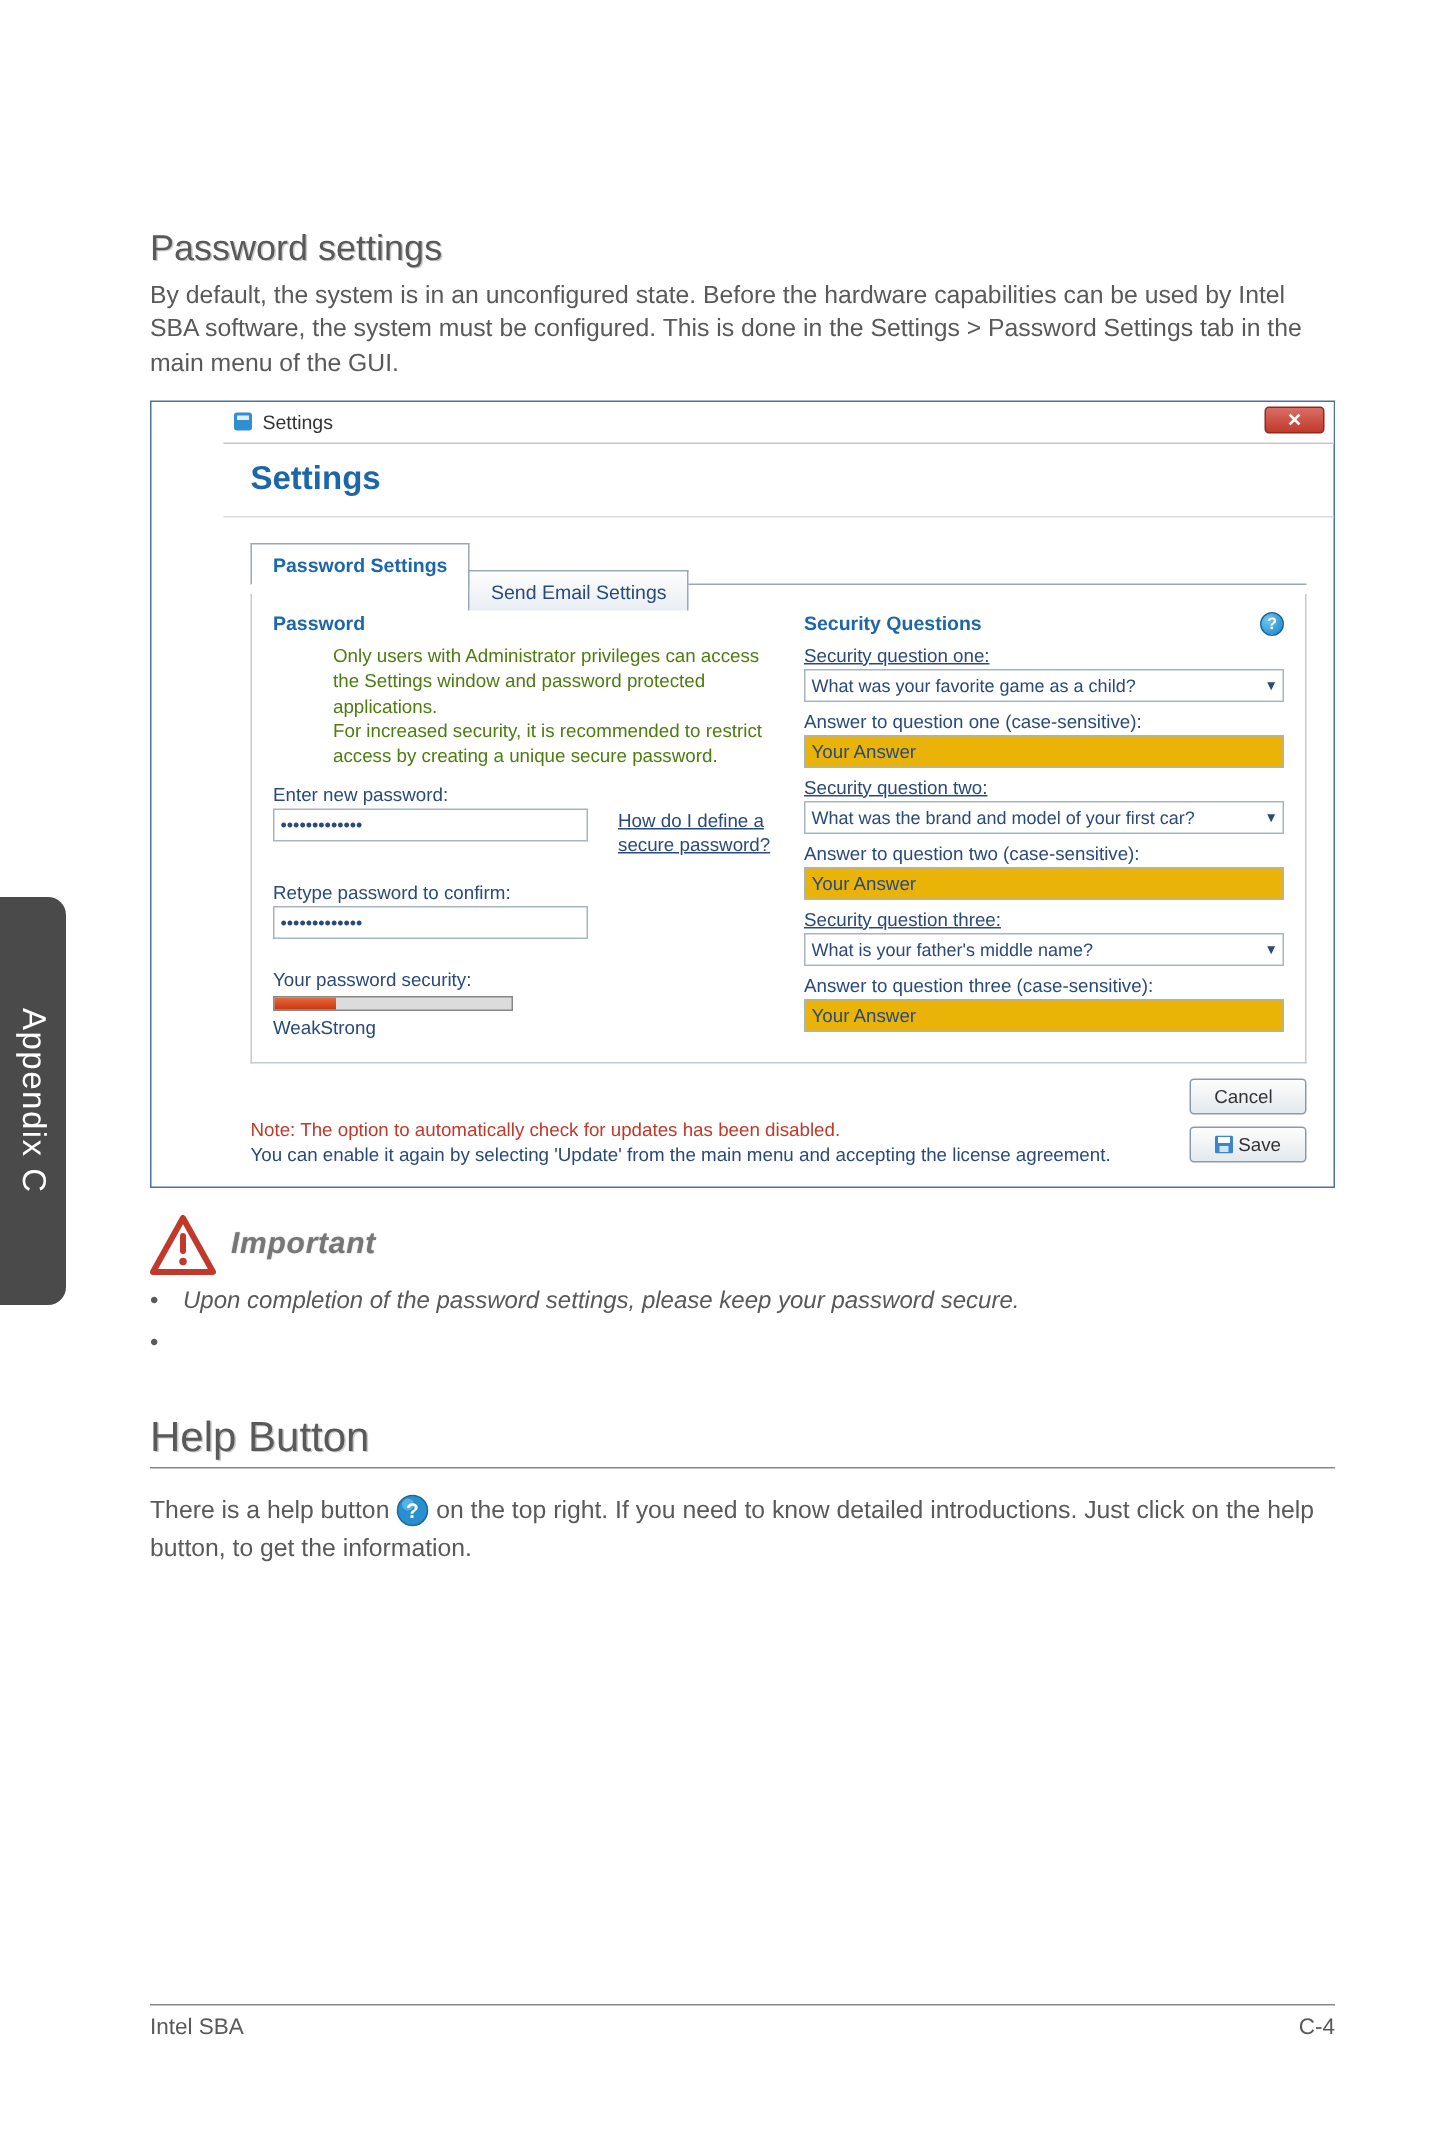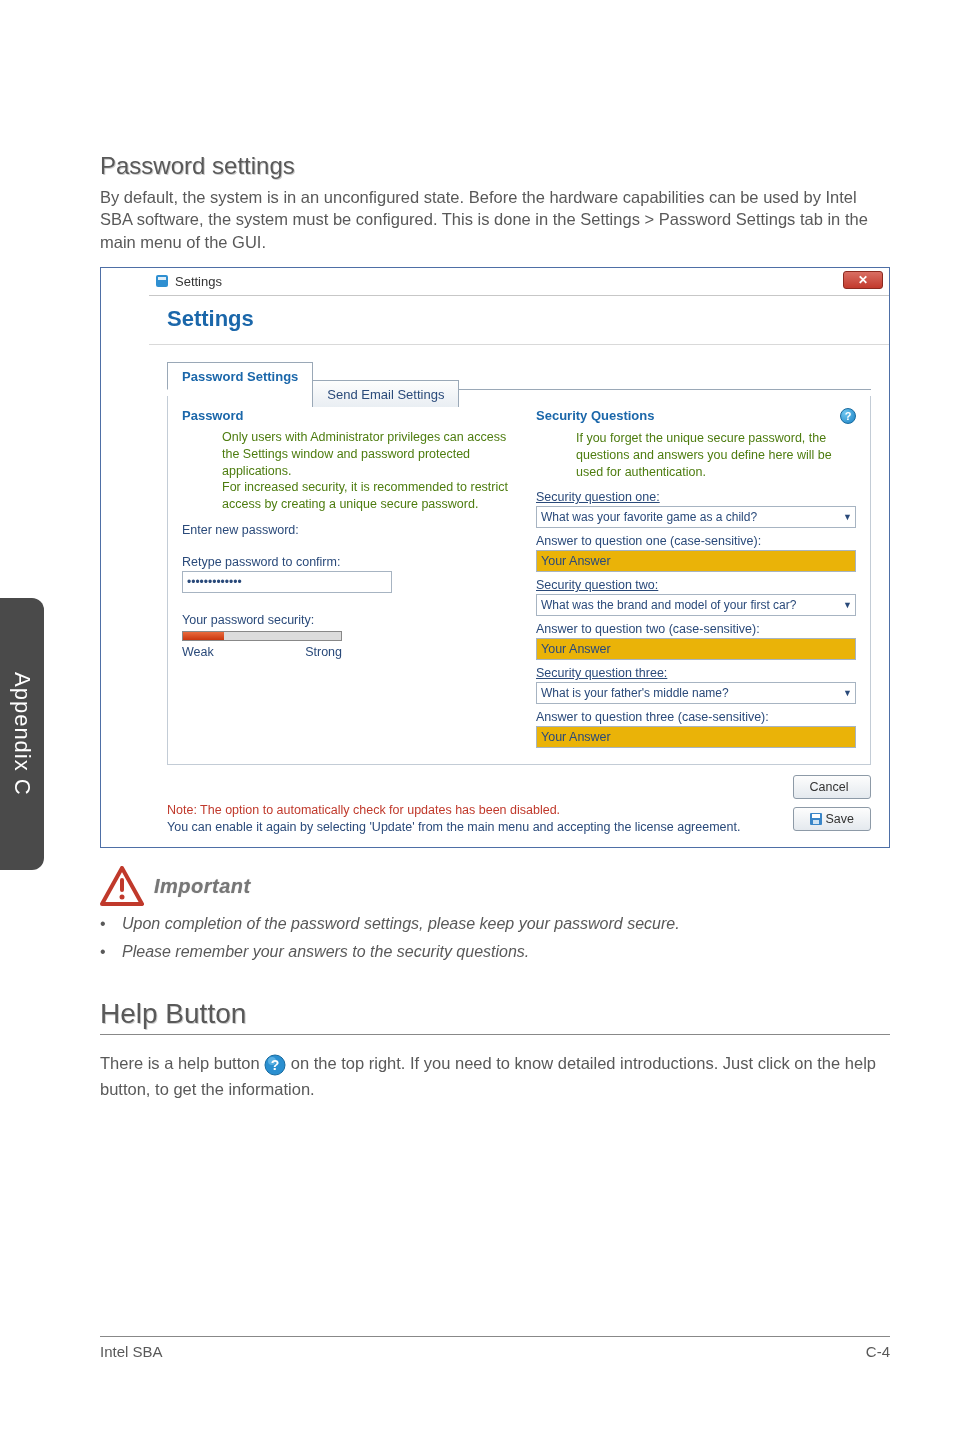--- a/index.html
+++ b/index.html
@@ -222,21 +222,21 @@
   }
   .strength-bar .fill {
     position: absolute;
     left: 0; top: 0;
     height: 100%;
     width: 26%;
     background: linear-gradient(#e96a3c,#c9360e);
   }
   .strength-labels {
     display: flex;
-    justify-content: space-between;
+    justify-content: flex-start;
     width: 160px;
     color: #2a4a7a;
     font-size: 12.5px;
     margin-top: 4px;
   }
   .answerbox {
     width: 320px;
     height: 22px;
     border: 1px solid #a7b4c2;
     background: #eab308;
@@ -372,20 +372,27 @@
     </div>
 
     <div class="panel">
 
       <div class="col-left">
         <div class="sec-head-left">Password</div>
         <div class="desc" style="white-space:pre-line;">Only users with Administrator privileges can access the Settings window and password protected applications.
 For increased security, it is recommended to restrict access by creating a unique secure password.</div>
 
         <div class="field-label">Enter new password:</div>
+        <div class="pw-row">
+          <input class="textbox" type="password" value="•••••••••••••" style="">
+          <div class="pw-link">
+            <span>How do I define a</span><br>
+            <span>secure password?</span>
+          </div>
+        </div>
 
         <div style="height:10px;"></div>
         <div class="field-label">Retype password to confirm:</div>
         <input class="textbox" type="password" value="•••••••••••••" style="">
 
         <div style="height:14px;"></div>
         <div class="field-label">Your password security:</div>
         <div class="strength-bar">
           <div class="fill"></div>
         </div>
@@ -393,21 +400,20 @@
           <span>Weak</span>
           <span>Strong</span>
         </div>
       </div>
 
       <div class="col-right">
         <div class="sec-head-right">
           <span>Security Questions</span>
           <span class="help-icon">?</span>
         </div>
-        <div class="desc">If you forget the unique secure password, the questions and answers you define here will be used for authentication.</div>
 
         <div class="q-label">Security question one:</div>
         <div class="selectbox-wrap">
           <div class="selectbox" style="display:flex;align-items:center;">What was your favorite game as a child?</div>
           <span class="arrow">▼</span>
         </div>
         <div class="field-label">Answer to question one (case-sensitive):</div>
         <div class="answerbox">Your Answer</div>
 
         <div class="q-label">Security question two:</div>
@@ -461,21 +467,20 @@
     <span class="important-text">Important</span>
   </div>
 
   <div class="bullet-list">
     <div class="row">
       <span class="dot">•</span>
       <span>Upon completion of the password settings, please keep your password secure.</span>
     </div>
     <div class="row">
       <span class="dot">•</span>
-      <span>Please remember your answers to the security questions.</span>
     </div>
   </div>
 
   <div class="h-help">Help Button</div>
 
   <div class="help-para">
     <span>There is a help button </span>
     <span class="inline-help">
       <svg width="22" height="22" viewBox="0 0 22 22">
         <circle cx="11" cy="11" r="10" fill="#2a8fd0" stroke="#176a9f" stroke-width="1"></circle>

